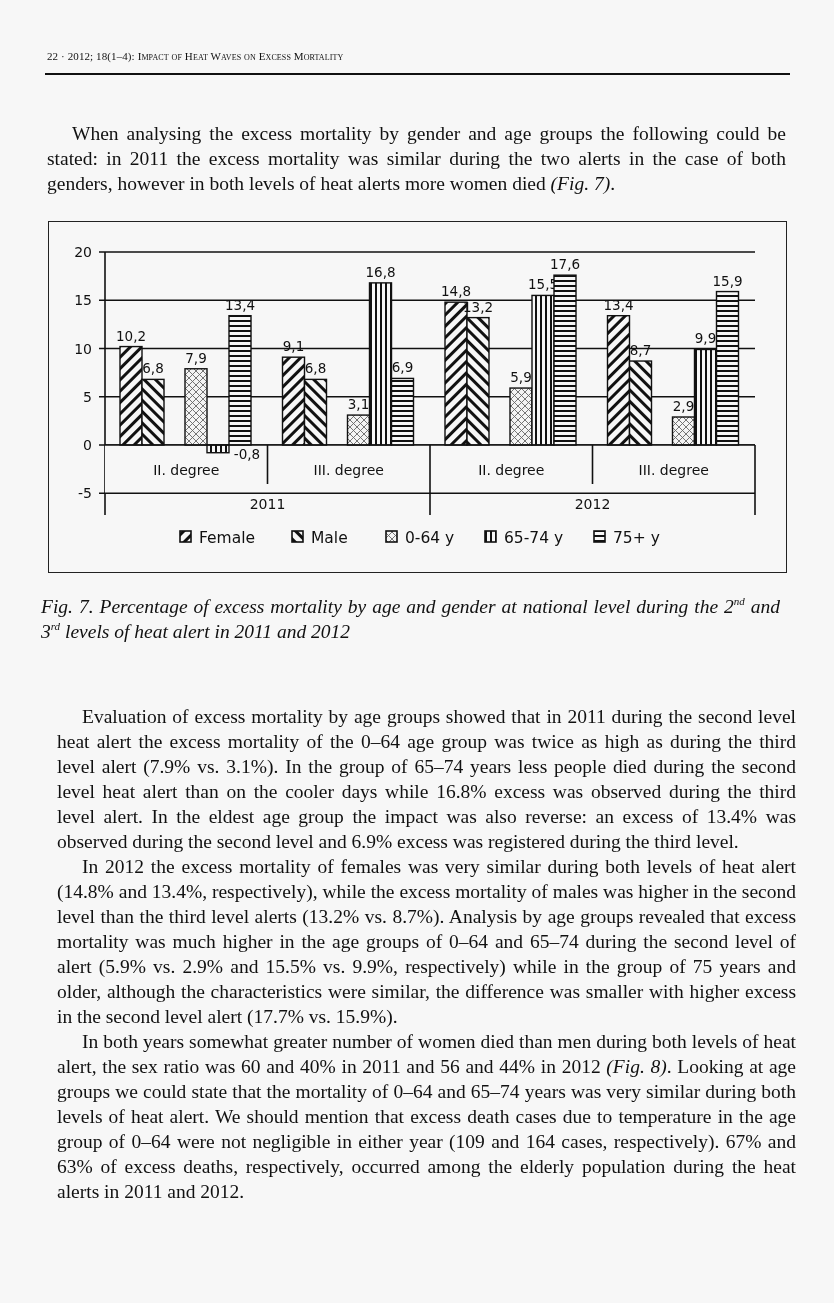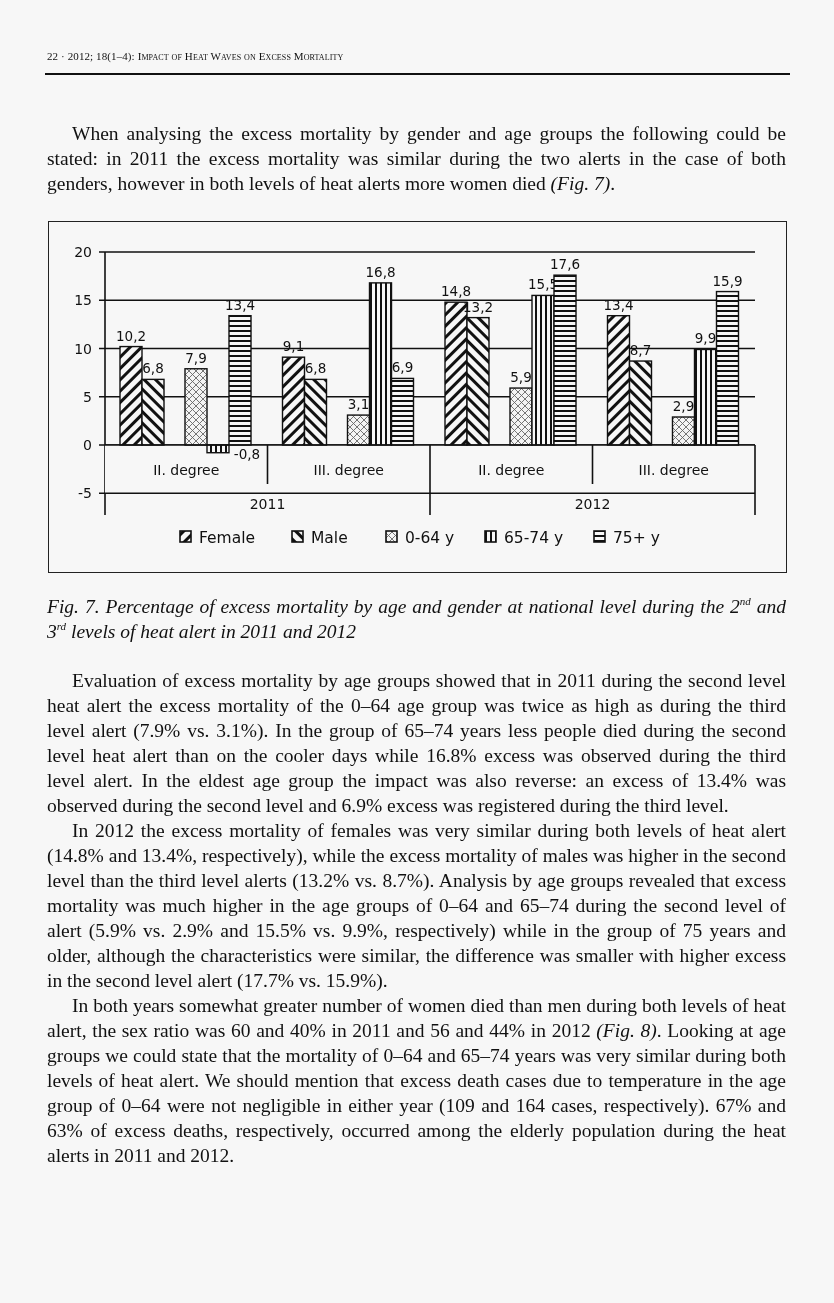--- a/index.html
+++ b/index.html
@@ -3,21 +3,21 @@
 <meta charset="utf-8">
 <style>
   html, body { margin:0; padding:0; }
   body { width:834px; height:1303px; background:#f7f7f7; position:relative; overflow:hidden; font-family:"Liberation Serif", serif; color:#111; }
   .running-head { position:absolute; left:47px; top:50px; font-size:11px; letter-spacing:0.1px; }
   .running-head .sc { font-variant: small-caps; }
   .head-rule { position:absolute; left:45px; top:73px; width:745px; height:2px; background:#111; }
   .para { position:absolute; left:47px; width:739px; font-size:19.5px; line-height:25px; text-align:justify; }
   .para p { margin:0; text-indent:25px; text-align:justify; }
   .fig-frame { position:absolute; left:48px; top:221px; width:737px; height:350px; border:1.5px solid #222; background:#f7f7f7; }
-  .caption { position:absolute; left:47px; top:594px; width:739px; font-size:19.5px; line-height:25px; font-style:italic; text-align:justify; }
+  .caption { position:absolute; left:41px; top:594px; width:739px; font-size:19.5px; line-height:25px; font-style:italic; text-align:justify; }
   .caption sup { font-size:11px; vertical-align:8px; line-height:0; }
   svg text { font-family:"DejaVu Sans", sans-serif; }
 </style>
 </head>
 <body>
 
 <div class="running-head">
   <span>22</span>
   <span>·</span>
   <span>2012; 18(1–4):</span>
@@ -131,17 +131,17 @@
       <text x="504" y="543" font-size="15.5" fill="#111">65-74 y</text>
       <rect x="594" y="531" width="11" height="11" fill="url(#p-old)" stroke="#111" stroke-width="1.6"></rect>
       <text x="613" y="543" font-size="15.5" fill="#111">75+ y</text>
     </g>
 </svg>
 
 <div class="caption">
   <span>Fig. 7. Percentage of excess mortality by age and gender at national level during the 2</span><sup>nd</sup><span> and 3</span><sup>rd</sup><span> levels of heat alert in 2011 and 2012</span>
 </div>
 
-<div class="para" style="top:668px;">
+<div class="para" style="top:704px;margin-left:10px;">
   <p>Evaluation of excess mortality by age groups showed that in 2011 during the second level heat alert the excess mortality of the 0–64 age group was twice as high as during the third level alert (7.9% vs. 3.1%). In the group of 65–74 years less people died during the second level heat alert than on the cooler days while 16.8% excess was observed during the third level alert. In the eldest age group the impact was also reverse: an excess of 13.4% was observed during the second level and 6.9% excess was registered during the third level.</p>
   <p>In 2012 the excess mortality of females was very similar during both levels of heat alert (14.8% and 13.4%, respectively), while the excess mortality of males was higher in the second level than the third level alerts (13.2% vs. 8.7%). Analysis by age groups revealed that excess mortality was much higher in the age groups of 0–64 and 65–74 during the second level of alert (5.9% vs. 2.9% and 15.5% vs. 9.9%, respectively) while in the group of 75 years and older, although the characteristics were similar, the difference was smaller with higher excess in the second level alert (17.7% vs. 15.9%).</p>
   <p><span>In both years somewhat greater number of women died than men during both levels of heat alert, the sex ratio was 60 and 40% in 2011 and 56 and 44% in 2012 </span><i>(Fig. 8)</i><span>. Looking at age groups we could state that the mortality of 0–64 and 65–74 years was very similar during both levels of heat alert. We should mention that excess death cases due to temperature in the age group of 0–64 were not negligible in either year (109 and 164 cases, respectively). 67% and 63% of excess deaths, respectively, occurred among the elderly population during the heat alerts in 2011 and 2012.</span></p>
 </div>
 
 </body></html>

